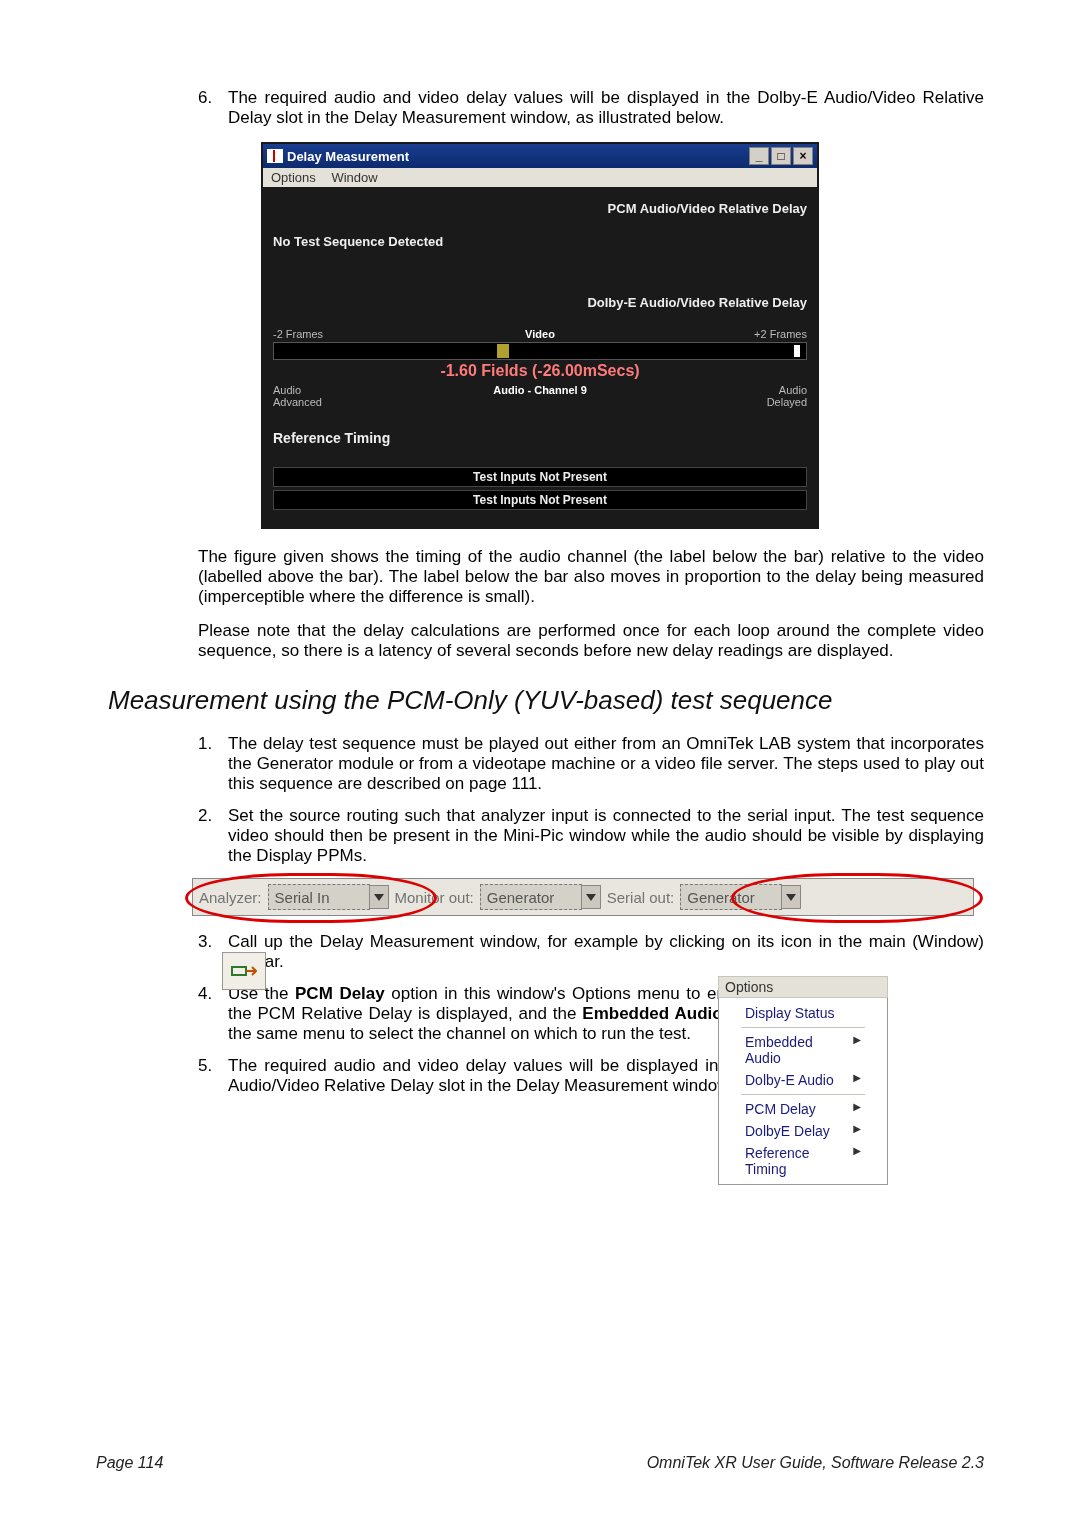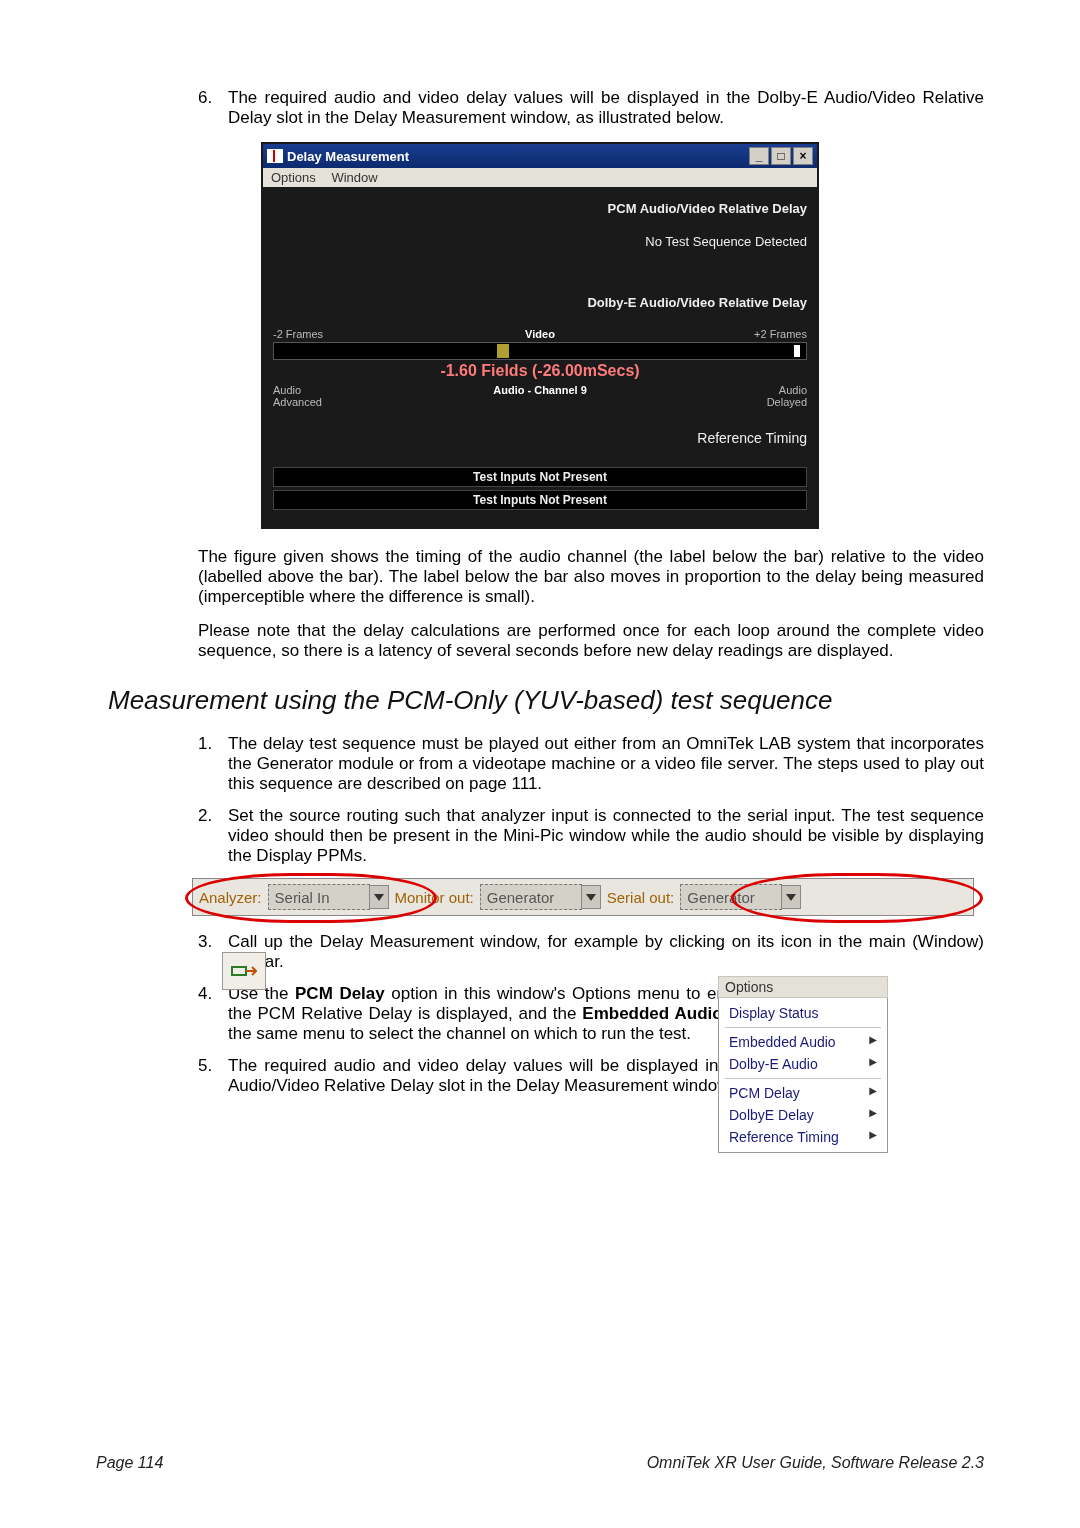--- a/index.html
+++ b/index.html
@@ -68,21 +68,21 @@
     padding: 2px 8px;
     color: #333;
   }
   .dm-menu span { margin-right: 12px; }
   .dm-body {
     background: #1a1a1a;
     color: #eee;
     padding: 6px 10px 14px 10px;
   }
   .dm-heading { text-align:right; font-weight:bold; margin: 8px 0 18px; }
-  .dm-sub { text-align:right; font-weight:normal; margin: 4px 0; }
+  .dm-sub { text-align:left; font-weight:bold; margin: 4px 0; }
   .dm-bar {
     background:#000; border:1px solid #555;
     height:16px; margin: 2px 0;
     position:relative;
   }
   .dm-bar .mark-yellow { position:absolute; left:42%; top:1px; width:12px; height:14px; background:#b0a030; }
   .dm-bar .mark-right { position:absolute; right:6px; top:2px; width:6px; height:12px; background:#fff;}
   .dm-value { text-align:center; color:#ff7a7a; font-weight:bold; font-size:16px; margin:2px 0 4px;}
   .dm-row { display:flex; font-size:11px; color:#bbb; }
   .dm-row .l { width:70px; }
@@ -111,21 +111,21 @@
     width: 780px;
     height: 36px;
     border: 1px solid #888;
     background: #e8e6de;
     display:flex;
     align-items:center;
     font-size:15px;
     position:relative;
   }
   .route-bar .seg { display:flex; align-items:center; height:100%; }
-  .route-lbl { padding:0 6px; color:#a16207;}
+  .route-lbl { padding:0 6px; color:#737373;}
   .route-sel {
     border:1px dashed #777;
     background:#d4d2c8;
     height:24px; padding:0 6px;
     display:inline-flex; align-items:center;
     color:#555;
     min-width:88px;
   }
   .route-dd {
     width:18px; height:22px; background:#ccc8c0; border:1px solid #888;
@@ -151,21 +151,21 @@
   .opts-menu {
     position:absolute;
     right: 96px;
     width: 170px;
     font-size: 14px;
     background:#fff;
   }
   .opts-menu .hdr {
     background:#e4e2d8; border:1px solid #c8c6bc; padding:2px 6px; color:#333;
   }
-  .opts-menu .body { border:1px solid #999; border-top:none; padding:4px 0;}
+  .opts-menu .body { border:1px solid #999; border-top:none; padding:4px 16px;}
   .opts-menu .it { padding:3px 10px; display:flex; color:#1a1a7a;}
   .opts-menu .it .t { flex:1; }
   .opts-menu .it .ar { color:#333; font-size:10px; margin-left:4px;}
   .opts-menu hr { border:none; border-top:1px solid #c8c6bc; margin:3px 6px;}
 
   .footer {
     position:absolute;
     bottom: 56px;
     left: 96px; right: 96px;
     display:flex;

